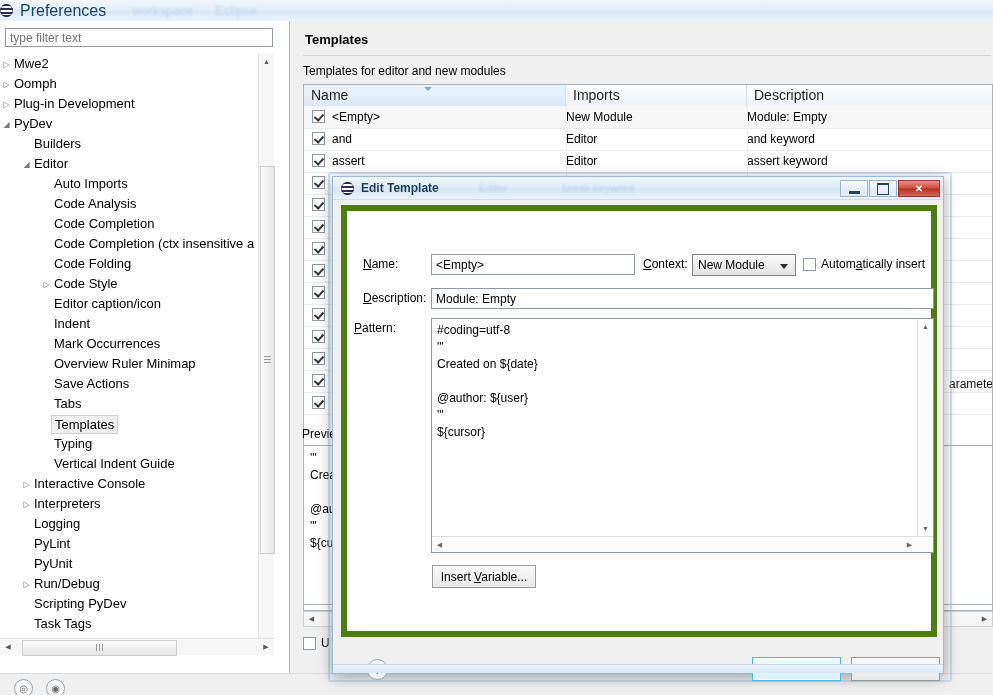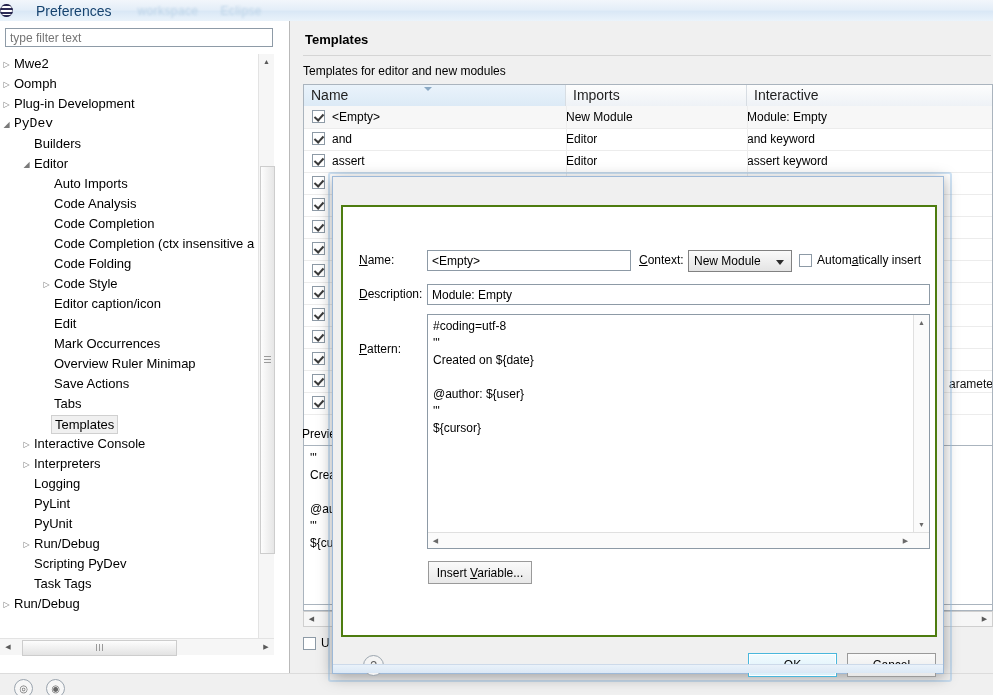--- a/index.html
+++ b/index.html
@@ -24,21 +24,21 @@
         #2b2b56 0 18%,
         #ffffff 18% 30%,
         #2b2b56 30% 46%,
         #ffffff 46% 58%,
         #2b2b56 58% 74%,
         #ffffff 74% 84%,
         #2b2b56 84% 100%);
     box-shadow:inset 0 0 0 1px rgba(20,20,60,.6);
     flex:none;
   }
-  #prefs-title-text{margin-left:23px;font-size:14px;color:#16436f;}
+  #prefs-title-text{margin-left:7px;font-size:16px;color:#16436f;}
   .ghost-text{
     margin-left:26px;font-size:12px;color:#bcd3e7;
     filter:blur(1.2px);letter-spacing:.4px;
   }
   .ghost-text2{margin-left:22px;}
 
   
   #left-panel{
     position:absolute;left:0;top:21px;width:289px;height:652px;
     background:#fff;border-right:1px solid #b9b9b9;
@@ -226,21 +226,21 @@
   .winbtn.close{
     width:42px;border:1px solid #9b3a31;
     background:linear-gradient(to bottom,#e98b82 0%,#cf4f41 48%,#b93022 52%,#d4665a 100%);
     color:#fff;font-weight:bold;
   }
   .winbtn .minglyph{display:block;width:11px;height:3px;background:#27425e;margin-top:7px;}
   .winbtn .maxglyph{display:block;width:10px;height:9px;border:1px solid #27425e;border-top-width:2px;}
 
   #dlg-body{
     position:absolute;left:8px;top:28px;width:596px;height:432px;
-    background:#fff;border:2px solid #4d7c0f;box-sizing:border-box;
+    background:#fff;border:6px solid #4d7c0f;box-sizing:border-box;
   }
   .dlg-label{position:absolute;font-size:12px;}
   .ul{text-decoration:underline;}
   #name-input{
     position:absolute;left:84px;top:43px;width:204px;height:21px;
     border:1px solid #8d9aa6;background:#fff;box-sizing:border-box;
     font-family:"Liberation Sans",sans-serif;font-size:12px;padding:0 4px;outline:none;
   }
   #ctx-select{
     position:absolute;left:345px;top:43px;width:104px;height:22px;
@@ -342,21 +342,21 @@
       <div class="tree-item">
         <span class="twisty" style="left: 1px;">▷</span>
         <span class="lbl" style="left: 14px;">Oomph</span>
       </div>
       <div class="tree-item">
         <span class="twisty" style="left: 1px;">▷</span>
         <span class="lbl" style="left: 14px;">Plug-in Development</span>
       </div>
       <div class="tree-item">
         <span class="twisty" style="left: 1px;">◢</span>
-        <span class="lbl" style="left: 14px; font-family: Liberation Mono, monospace;">PyDev</span>
+        <span class="lbl" style="left: 14px;">PyDev</span>
       </div>
       <div class="tree-item">
         <span class="lbl" style="left: 34px;">Builders</span>
       </div>
       <div class="tree-item">
         <span class="twisty" style="left: 21px;">◢</span>
         <span class="lbl" style="left: 34px;">Editor</span>
       </div>
       <div class="tree-item">
         <span class="lbl" style="left: 54px;">Auto Imports</span>
@@ -374,36 +374,42 @@
         <span class="lbl" style="left: 54px; text-align: right;">Code Folding</span>
       </div>
       <div class="tree-item">
         <span class="twisty" style="left: 41px;">▷</span>
         <span class="lbl" style="left: 54px;">Code Style</span>
       </div>
       <div class="tree-item">
         <span class="lbl" style="left: 54px;">Editor caption/icon</span>
       </div>
       <div class="tree-item">
-        <span class="lbl" style="left: 54px;">Edit</span>
+        <span class="lbl" style="left: 54px;">Indent</span>
       </div>
       <div class="tree-item">
         <span class="lbl" style="left: 54px;">Mark Occurrences</span>
       </div>
       <div class="tree-item">
         <span class="lbl" style="left: 54px;">Overview Ruler Minimap</span>
       </div>
       <div class="tree-item">
         <span class="lbl" style="left: 54px;">Save Actions</span>
       </div>
       <div class="tree-item">
         <span class="lbl" style="left: 54px;">Tabs</span>
       </div>
       <div class="tree-item selected">
         <span class="lbl" style="left: 54px;">Templates</span>
+      </div>
+      <div class="tree-item">
+        <span class="lbl" style="left: 54px;">Typing</span>
+      </div>
+      <div class="tree-item">
+        <span class="lbl" style="left: 54px;">Vertical Indent Guide</span>
       </div>
       <div class="tree-item">
         <span class="twisty" style="left: 21px;">▷</span>
         <span class="lbl" style="left: 34px;">Interactive Console</span>
       </div>
       <div class="tree-item">
         <span class="twisty" style="left: 21px;">▷</span>
         <span class="lbl" style="left: 34px;">Interpreters</span>
       </div>
       <div class="tree-item">
@@ -456,21 +462,21 @@
   <div id="tmpl-table">
     <div id="tbl-header">
       <div class="th sorted" style="left:0;width:262px;">
         <span>Name</span>
         <span class="sort-arrow"></span>
       </div>
       <div class="th" style="left:262px;width:181px;">
         <span>Imports</span>
       </div>
       <div class="th" style="left:443px;width:245px;border-right:none;">
-        <span>Interactive</span>
+        <span>Description</span>
       </div>
     </div>
     <div id="tbl-rows">
         <div class="trow alt" style="top: 21px;">
           <span class="cb"></span>
           <span class="cell name">&lt;Empty&gt;</span>
           <span class="cell ctx">New Module</span>
           <span class="cell desc">Module: Empty</span>
         </div>
         <div class="tbl-gridline" style="top: 43px;"></div>
@@ -590,40 +596,55 @@
   </div>
 </div>
 
 <div id="bottom-bar">
   <div id="circ1" class="circ-icon">◎</div>
   <div id="circ2" class="circ-icon">◉</div>
 </div>
 
 <div id="dlg-aura"></div>
 <div id="dialog">
+  <div id="dlg-titlebar">
+    <span class="eclipse-logo"></span>
+    <span id="dlg-title-text">Edit Template</span>
+    <span class="dlg-ghost">Editor</span>
+    <span class="dlg-ghost dlg-ghost2">break keyword</span>
+    <div id="winbtns">
+      <div class="winbtn">
+          <span class="minglyph"></span>
+        </div>
+      <div class="winbtn">
+          <span class="maxglyph"></span>
+        </div>
+      <div class="winbtn close">✕</div>
+    </div>
+  </div>
 
   <div id="dlg-body">
     <span class="dlg-label" style="left:16px;top:46px;"><span class="ul">N</span><span>ame:</span></span>
     <input id="name-input" type="text" value="&lt;Empty&gt;" style="">
 
     <span class="dlg-label" style="left:296px;top:46px;"><span class="ul">C</span>ontext:</span>
     <div id="ctx-select">
       <span>New Module</span>
       <span id="ctx-arrow"></span>
     </div>
 
     <div id="auto-insert">
       <span class="box"></span>
       <span class="txt">Autom<span class="ul">a</span>tically insert</span>
     </div>
 
     <span class="dlg-label" style="left:16px;top:80px;"><span class="ul">D</span>escription:</span>
     <input id="desc-input" type="text" value="Module: Empty" style="">
 
-    <span class="dlg-label" style="left:16px;top:110px;margin-top:25px;"><span class="ul">P</span>attern:</span>
+    <span class="dlg-label" style="left:7px;top:110px;"><span class="ul">P</span>attern:</span>
     <div id="pattern-wrap">
       <div id="pattern-text">#coding=utf-8
 '''
 Created on ${date}
 
 @author: ${user}
 '''
 ${cursor}</div>
       <div id="pattern-vs">
         <div class="sb-arrow" style="left:0;top:0;">▲</div>

